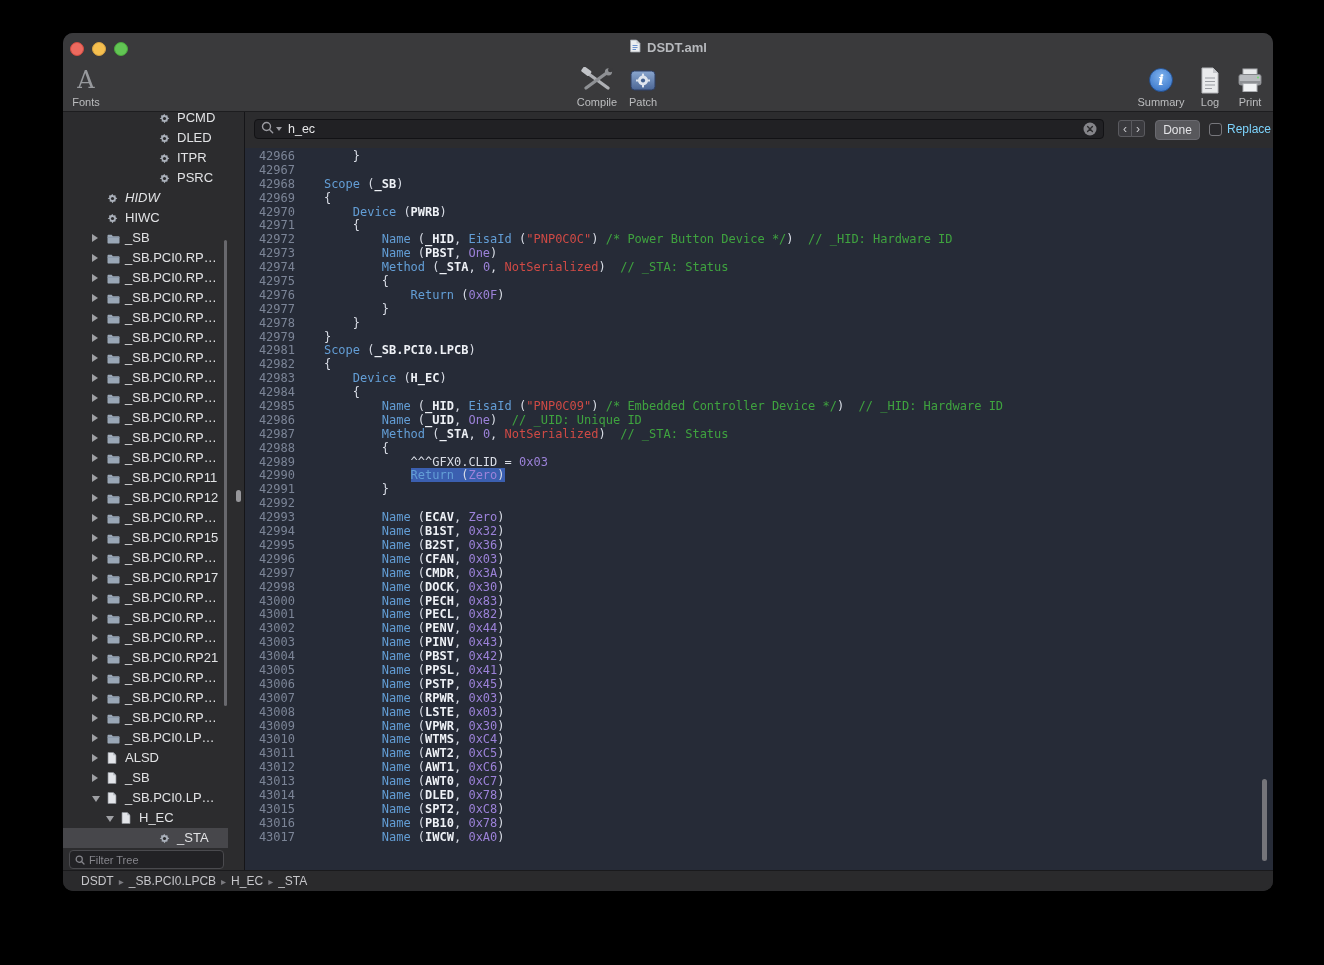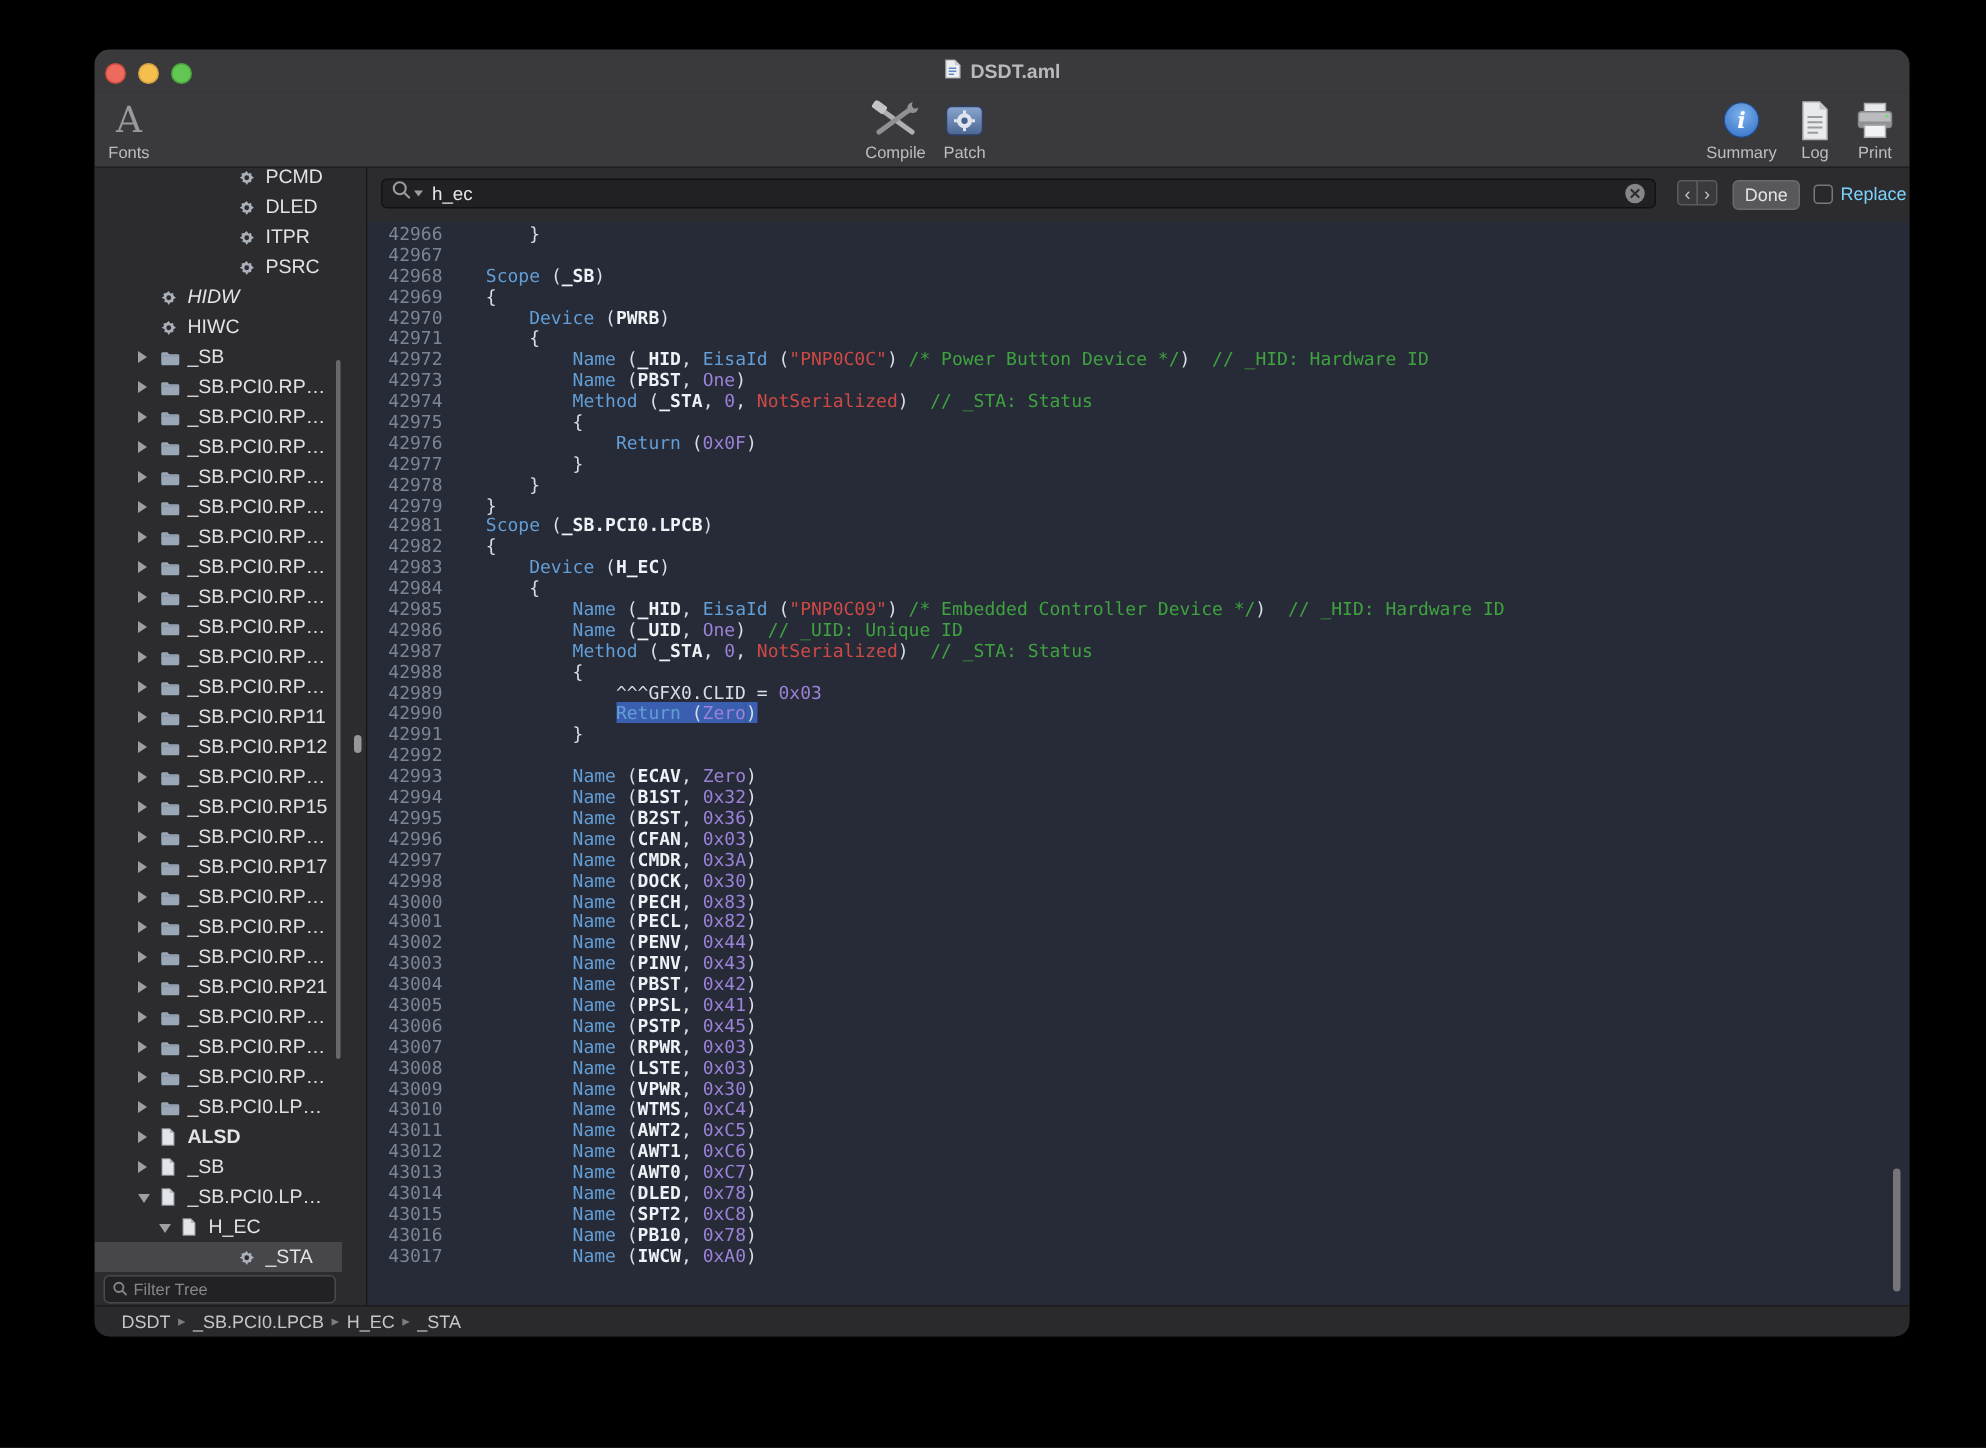--- a/index.html
+++ b/index.html
@@ -437,21 +437,21 @@
                   <path d="M.5 3h12v.7H.5z" fill="#8795a6"></path>
                 </svg></span>
               <span class="tlabel" style="left: 62px;">_SB.PCI0.LP…</span>
             </div>
             <div class="trow">
               <span class="disc collapsed" style="left: 29px;"></span>
               <span class="ticon" style="left: 44px;"><svg width="10" height="12" viewBox="0 0 10 12">
                   <path d="M1 .5h5.2L9 3.3V11.5H1z" fill="#e3e5e9" stroke="#8c9097" stroke-width=".7"></path>
                   <path d="M6.2.5L9 3.3H6.2z" fill="#b4b8bf"></path>
                 </svg></span>
-              <span class="tlabel" style="left: 62px; font-weight: bold;">ALSD</span>
+              <span class="tlabel" style="left: 62px;">ALSD</span>
             </div>
             <div class="trow">
               <span class="disc collapsed" style="left: 29px;"></span>
               <span class="ticon" style="left: 44px;"><svg width="10" height="12" viewBox="0 0 10 12">
                   <path d="M1 .5h5.2L9 3.3V11.5H1z" fill="#e3e5e9" stroke="#8c9097" stroke-width=".7"></path>
                   <path d="M6.2.5L9 3.3H6.2z" fill="#b4b8bf"></path>
                 </svg></span>
               <span class="tlabel" style="left: 62px;">_SB</span>
             </div>
             <div class="trow">

